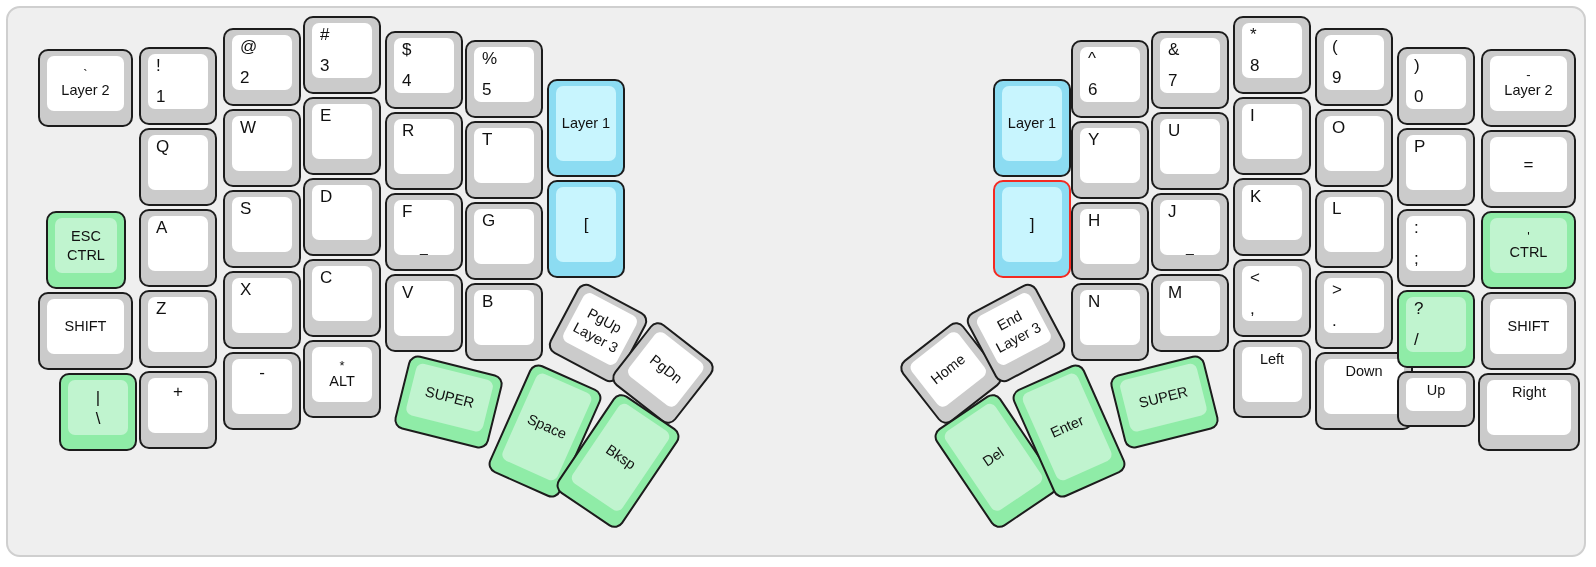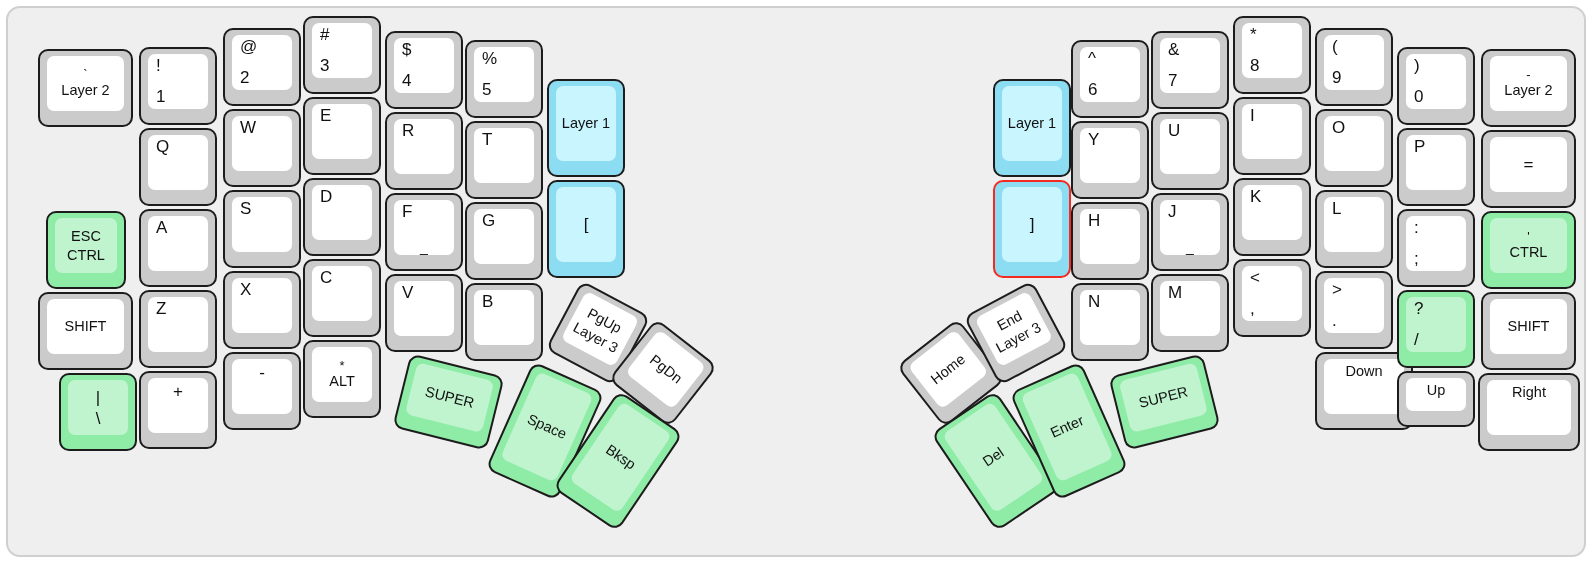--- a/index.html
+++ b/index.html
@@ -290,20 +290,25 @@
       <div class="face f-letter">
         <span class="sym">K</span>
       </div>
     </div>
     <div class="key white" style="left: 1233px; top: 259px; width: 78px; height: 78px;">
       <div class="face f-between">
         <span class="sym">&lt;</span>
         <span class="sym">,</span>
       </div>
     </div>
+    <div class="key white" style="left: 1233px; top: 340px; width: 78px; height: 78px;">
+      <div class="face f-topc">
+        <span class="word">Left</span>
+      </div>
+    </div>
     <div class="key white" style="left: 1315px; top: 28px; width: 78px; height: 78px;">
       <div class="face f-between">
         <span class="sym">(</span>
         <span class="sym">9</span>
       </div>
     </div>
     <div class="key white" style="left: 1315px; top: 109px; width: 78px; height: 78px;">
       <div class="face f-letter">
         <span class="sym">O</span>
       </div>

